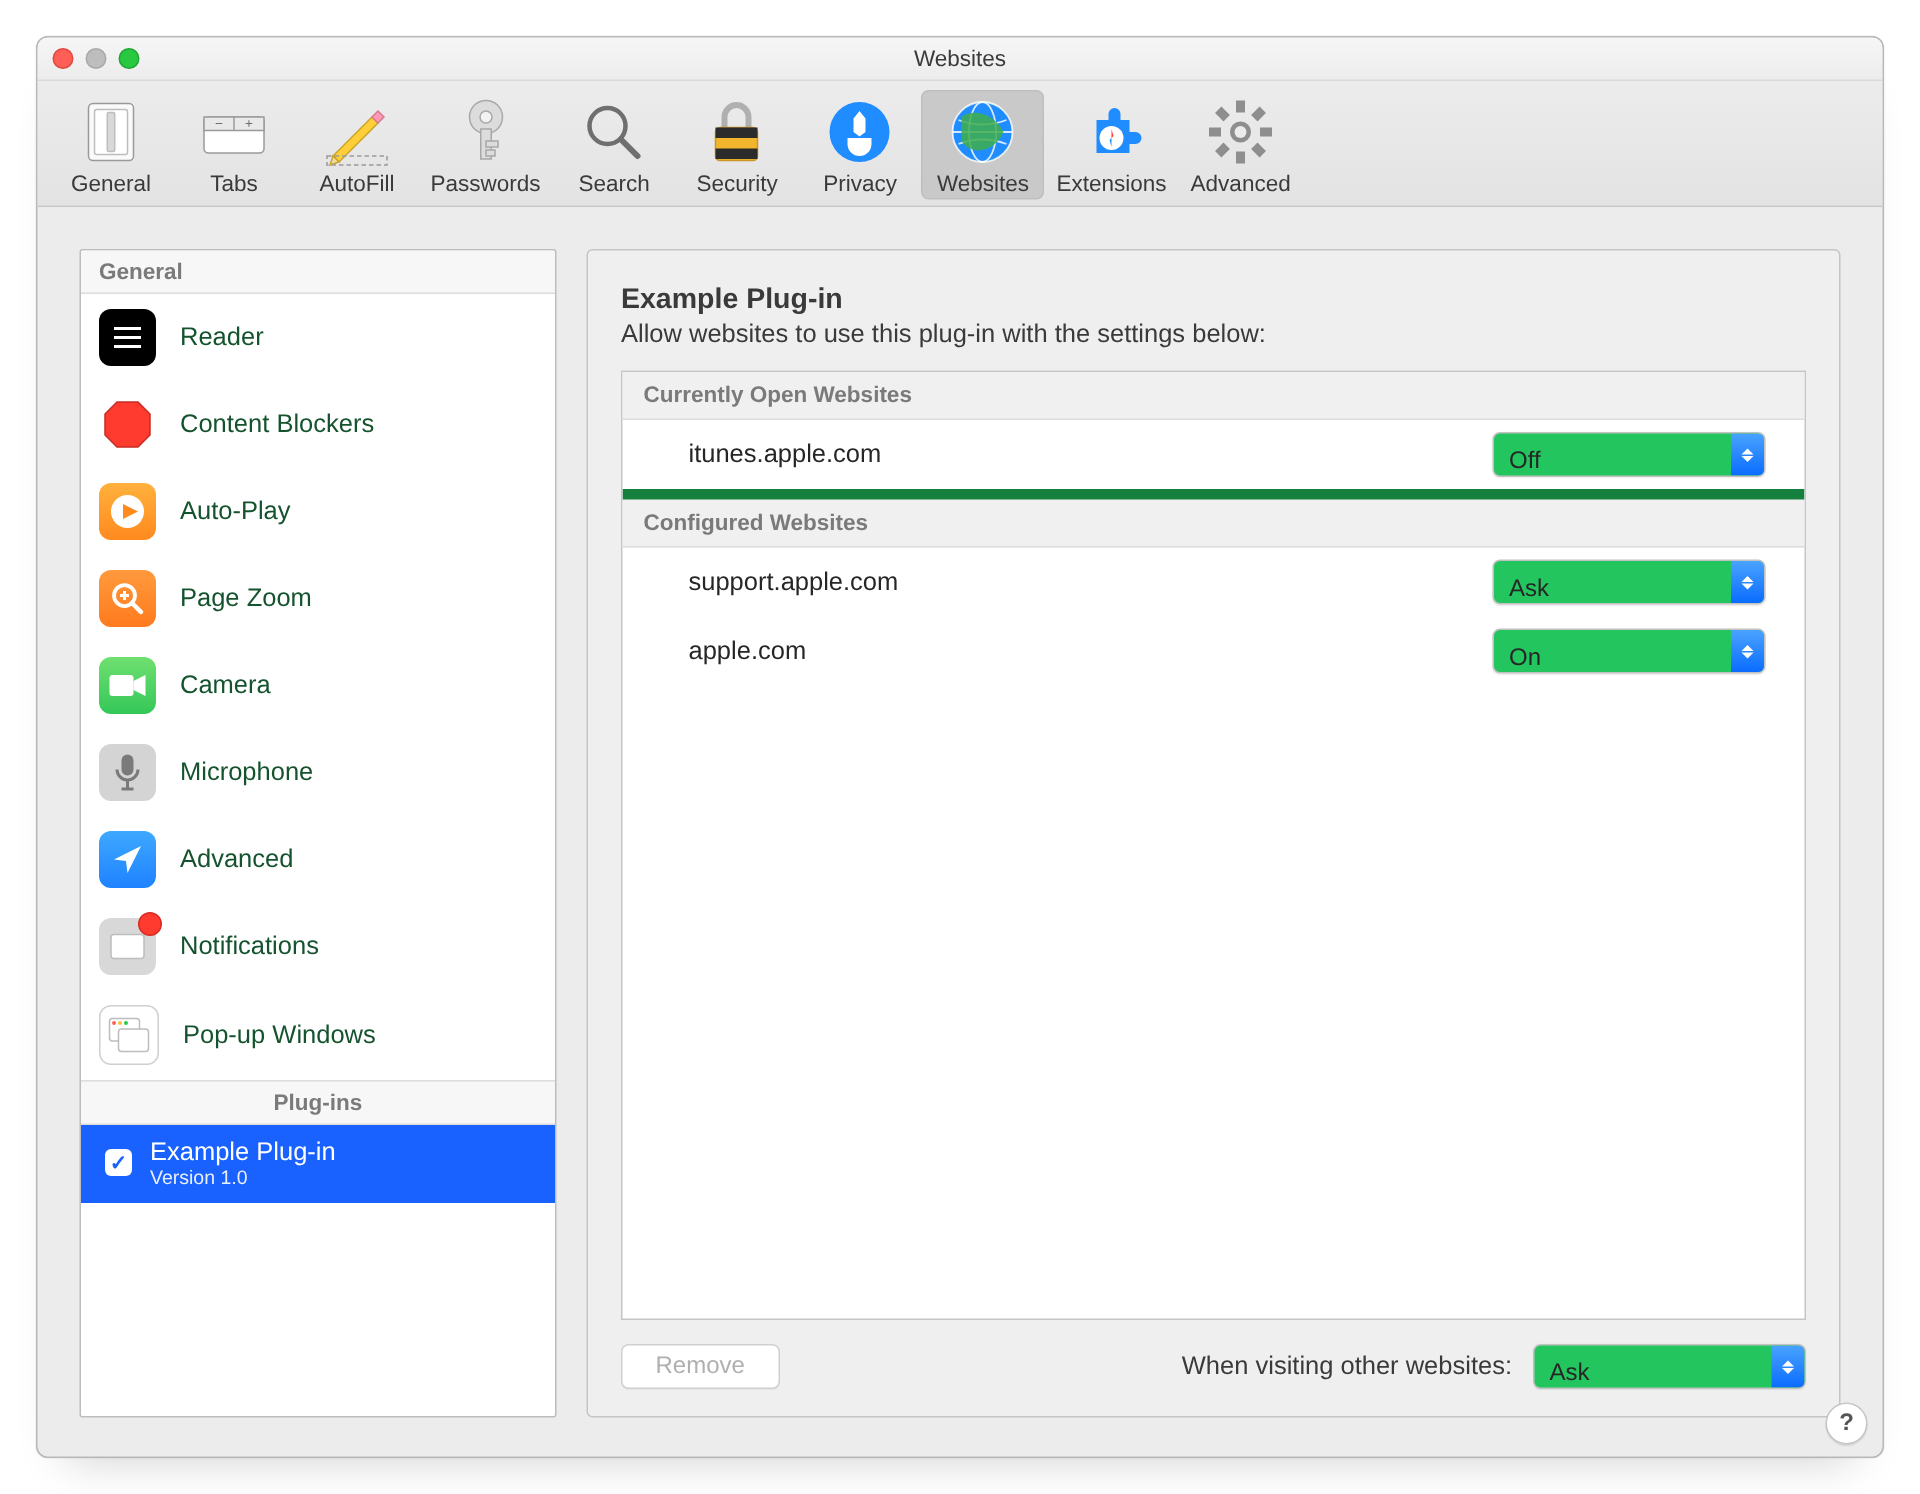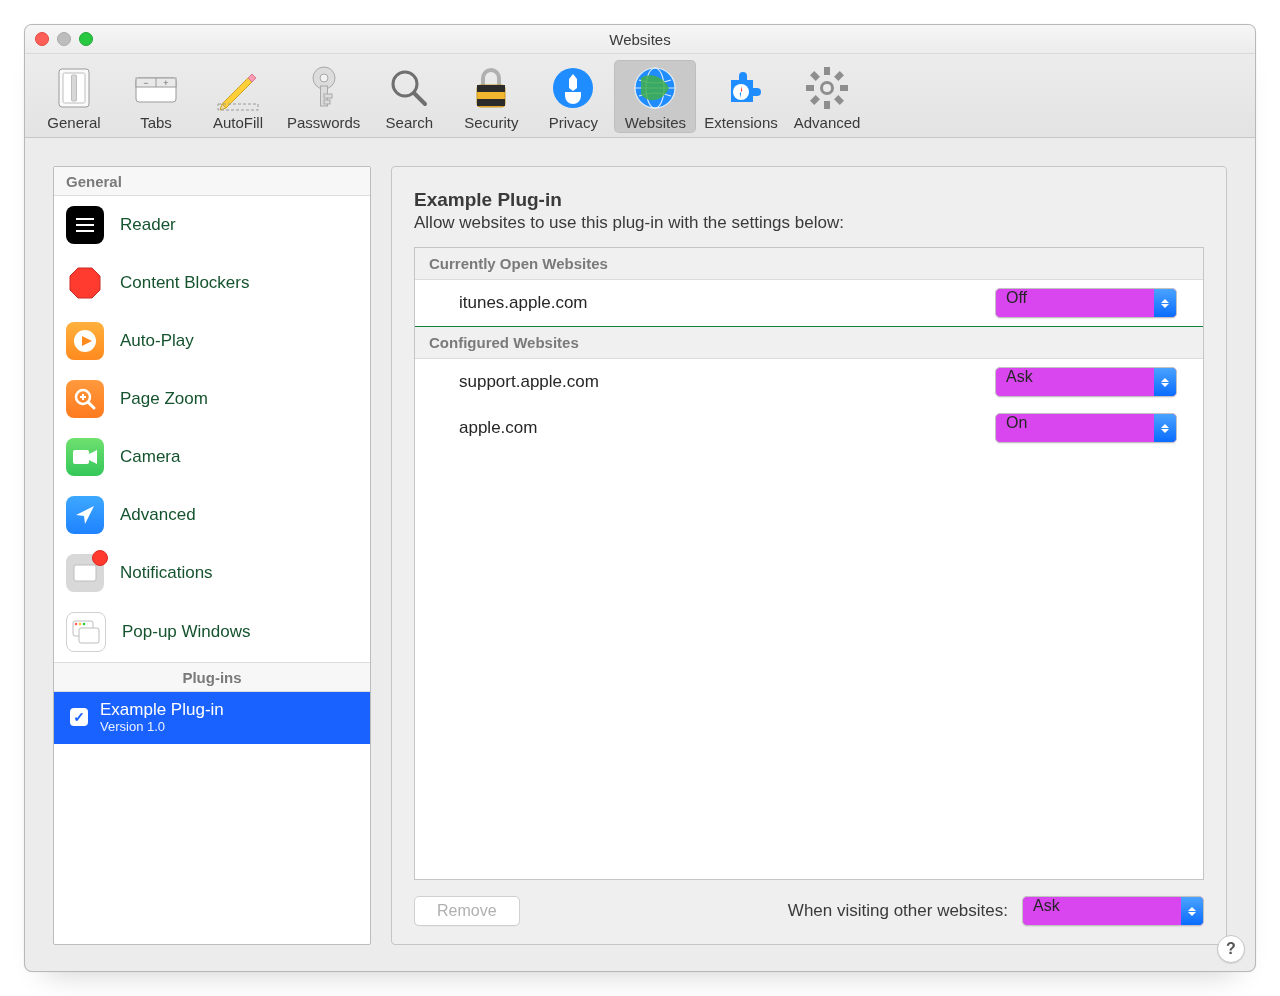--- a/index.html
+++ b/index.html
@@ -120,35 +120,35 @@
     background:#fff;
     display:flex;flex-direction:column;
     overflow:hidden;
   }
   .lhdr{
     font-size:15px;font-weight:600;color:#7a7a7a;
     padding:7px 14px;
     background:#f0f0f0;
     border-bottom:1px solid #dcdcdc;
   }
-  .lhdr.sub{border-top:1px solid #15803d;}
+  .lhdr.sub{border-top:7px solid #15803d;}
   .lrow{
     display:flex;align-items:center;
     padding:8px 26px 8px 14px;
     font-size:17px;color:#262626;
     gap:12px;
   }
   .lrow .dom{flex:1;}
   .apple-glyph{color:#8e8e8e;font-size:17px;width:18px;text-align:center;}
   
   .select{
     width:180px;height:28px;
     border:1px solid #c2c2c2;border-radius:5px;
-    background:#d946ef;
-    display:flex;align-items:flex-start;
+    background:#22c55e;
+    display:flex;align-items:flex-end;
     font-size:16px;color:#262626;
     box-shadow:0 0.5px 1px rgba(0,0,0,.08);
     overflow:hidden;
   }
   .select .sval{flex:1;padding:0 10px;}
   .select .sknob{
     width:22px;height:100%;
     background:linear-gradient(#4aa3ff,#0a6cff);
     display:flex;flex-direction:column;align-items:center;justify-content:center;
     gap:1px;
@@ -384,20 +384,31 @@
       <div class="srow">
         <div class="sic" style="background:linear-gradient(#6fe06f,#34c759);">
           <svg width="26" height="18" viewBox="0 0 26 18">
               <rect x="1" y="2" width="16" height="14" rx="2" fill="#fff"></rect>
               <polygon points="17,6 25,2 25,16 17,12" fill="#fff"></polygon>
             </svg>
         </div>
         <span>Camera</span>
       </div>
 
+      <div class="srow">
+        <div class="sic" style="background:#d4d4d4;">
+          <svg width="18" height="28" viewBox="0 0 18 28">
+              <rect x="5" y="2" width="8" height="14" rx="4" fill="#7a7a7a"></rect>
+              <path d="M2 12 a7 7 0 0 0 14 0" fill="none" stroke="#7a7a7a" stroke-width="2"></path>
+              <line x1="9" y1="19" x2="9" y2="25" stroke="#7a7a7a" stroke-width="2"></line>
+              <line x1="5" y1="25" x2="13" y2="25" stroke="#7a7a7a" stroke-width="2"></line>
+            </svg>
+        </div>
+        <span>Microphone</span>
+      </div>
 
       <div class="srow">
         <div class="sic" style="background:linear-gradient(#3da8ff,#1f82ff);">
           <svg width="24" height="24" viewBox="0 0 24 24">
               <polygon points="3,12 21,3 12,21 11,13" fill="#fff"></polygon>
             </svg>
         </div>
         <span>Advanced</span>
       </div>
 

